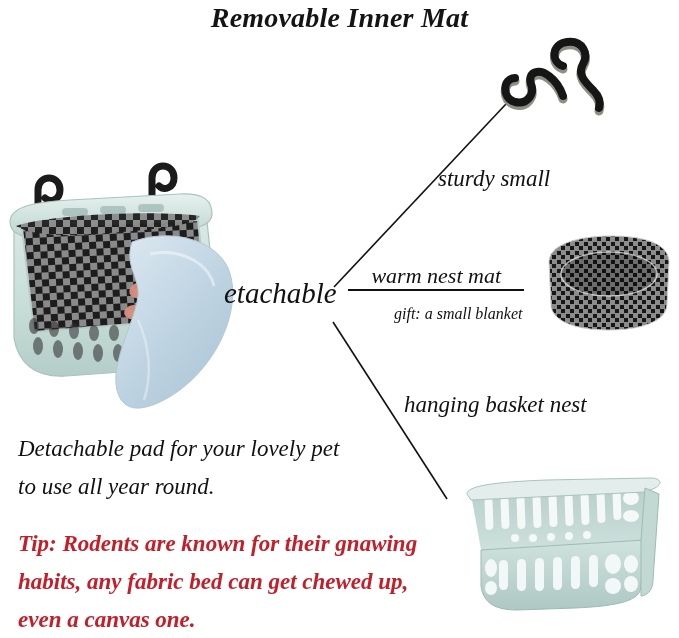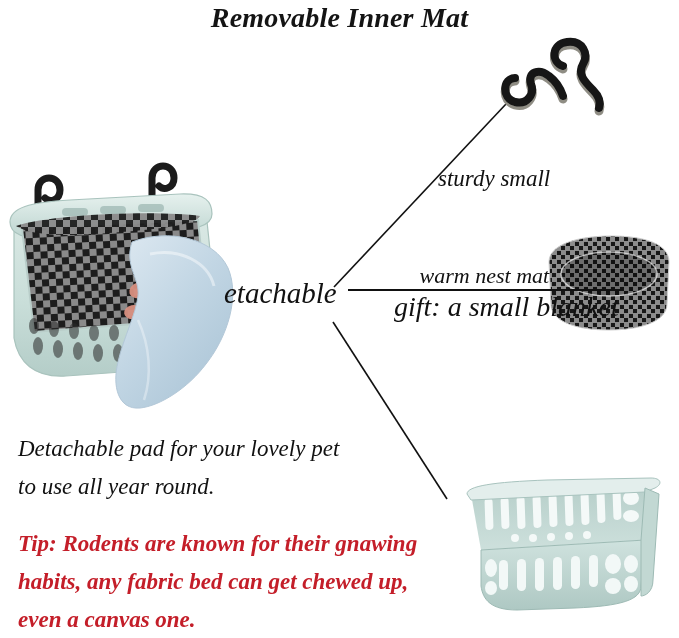--- a/index.html
+++ b/index.html
@@ -46,21 +46,21 @@
     position: absolute;
     left: 348px;
     top: 264px;
     text-align: center;
     font-style: italic;
     color: #111111;
     white-space: nowrap;
   }
   .frac .num { font-size: 22px; line-height: 1.08; padding: 0 2px; }
   .frac .rule { height: 2px; background: #111; width: 100%; margin: 1px 0 1px 0; }
-  .frac .den { font-size: 28px; line-height: 1.1; padding: 0 2px; margin-left: 44px; }
+  .frac .den { font-size: 16px; line-height: 1.1; padding: 13px 2px; margin-left: 44px; }
 
   .body-text {
     position: absolute;
     left: 18px;
     font-style: italic;
     color: #111111;
     font-size: 23px;
     line-height: 38px;
     white-space: nowrap;
   }
@@ -283,20 +283,21 @@
       </g>
 
       <path d="M12,26 C12,18 38,14 92,12 L196,10 C206,10 208,16 200,20 L190,24 L16,32 Z" fill="#e3eeec" stroke="#a8c3be" stroke-width="1"></path>
 
       <path d="M190,20 L204,26 L198,112 C198,124 190,128 186,128 L186,72 Z" fill="#c2d8d3" stroke="#9dbab4" stroke-width="1"></path>
     </svg>
   </div>
 
   <div class="label label-sturdy">sturdy small</div>
 
+  <div class="label label-hanging">hanging basket nest</div>
 
   <div class="label label-detach">etachable</div>
 
   <div class="frac">
     <div class="num">warm nest mat</div>
     <div class="rule"></div>
     <div class="den">gift: a small blanket</div>
   </div>
 
   <div class="body-text body-2">to use all year round.</div>

